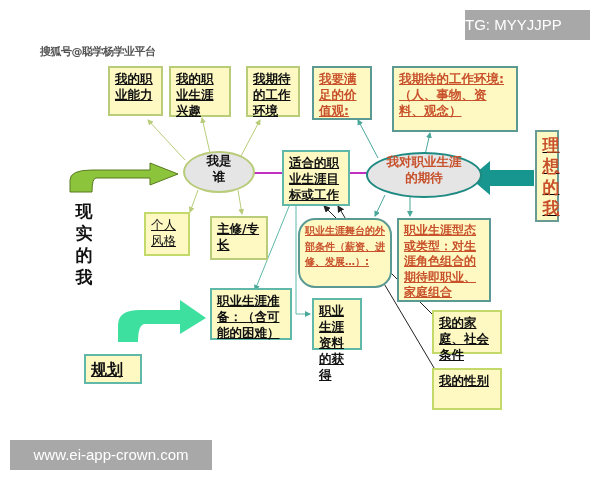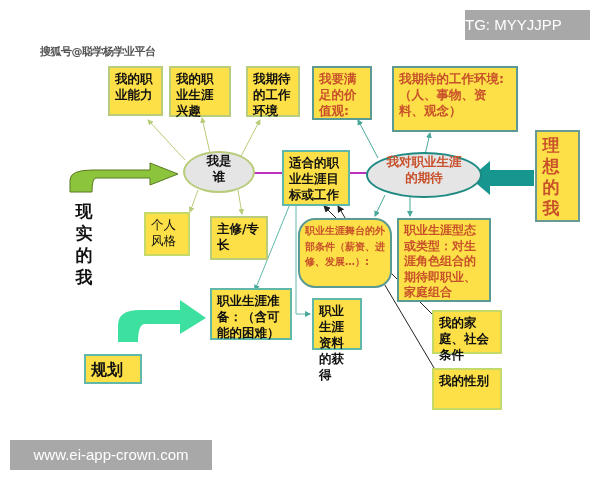--- a/index.html
+++ b/index.html
@@ -1,19 +1,19 @@
 <!DOCTYPE html>
 <html><head>
 <meta charset="utf-8">
 <style>
   html, body { margin:0; padding:0; }
   body { width:600px; height:480px; position:relative; background:#ffffff; overflow:hidden;
          font-family:"DejaVu Sans", sans-serif; }
-  .box { position:absolute; box-sizing:border-box; background:#fde047; font-size:12.5px; line-height:16px;
-         padding:3px 5px; font-weight:bold; }
+  .box { position:absolute; box-sizing:border-box; background:#fef9c3; font-size:12.5px; line-height:16px;
+         padding:3px 5px; font-weight:bold;text-decoration:underline; }
   .box.green { border:2px solid #b8cc7a; color:#111; }
   .box.teal  { border:2px solid #5fb8a8; color:#111; }
   .box.tealred { border:2px solid #5a9a92; color:#c8502a; }
   .box.lime  { border:2px solid #c3d96a; color:#111; }
   .wm-top { position:absolute; left:465px; top:10px; width:125px; height:30px; background:#a8a8a8;
             color:#fff; font-family:"Liberation Sans", sans-serif; font-size:15px; line-height:30px; text-align:left; }
   .wm-bot { position:absolute; left:10px; top:440px; width:202px; height:30px; background:#a8a8a8;
             color:#fff; font-family:"Liberation Sans", sans-serif; font-size:15px; line-height:30px; text-align:center; }
   .src { position:absolute; left:40px; top:44px; font-size:11px; color:#555; font-weight:bold; letter-spacing:-0.5px; }
   .ellipse { position:absolute; border-radius:50%; box-sizing:border-box; display:flex; 
@@ -83,21 +83,21 @@
 
 <div class="box teal" style="left:282px;top:150px;width:68px;height:56px;">适合的职业生涯目标或工作</div>
 
 <div class="box tealred" style="left:312px;top:66px;width:60px;height:54px;">我要满足的价值观:</div>
 <div class="box tealred" style="left:392px;top:66px;width:126px;height:66px;">我期待的工作环境:（人、事物、资料、观念）</div>
 
 <div class="ellipse" style="left:366px;top:152px;width:116px;height:46px;border:2.5px solid #1e8a82;color:#c8502a;">
   <span style="width:84px;">我对职业生涯的期待</span>
 </div>
 
-<div class="box" style="left:535px;top:130px;width:45px;height:92px;border:2px solid #6a9a94;padding:3px 2px;">
+<div class="box" style="left:535px;top:130px;width:24px;height:92px;border:2px solid #6a9a94;padding:3px 2px;">
   <div class="vert" style="position:static;width:24px;color:#c8502a;line-height:21px;">理想的我</div>
 </div>
 
 <div class="box tealred" style="left:298px;top:218px;width:94px;height:70px;font-size:10px;line-height:15.5px;border-radius:17px;">职业生涯舞台的外部条件（薪资、进修、发展…）:</div>
 <div class="box tealred" style="left:397px;top:218px;width:94px;height:84px;font-size:12px;line-height:15.5px;">职业生涯型态或类型：对生涯角色组合的期待即职业、家庭组合</div>
 
 <div class="box teal" style="left:210px;top:288px;width:82px;height:52px;">职业生涯准备：（含可能的困难）</div>
 <div class="box teal" style="left:312px;top:298px;width:50px;height:52px;">职业生涯资料的获得</div>
 <div class="box lime" style="left:432px;top:310px;width:70px;height:44px;">我的家庭、社会条件</div>
 <div class="box lime" style="left:432px;top:368px;width:70px;height:42px;">我的性别</div>

